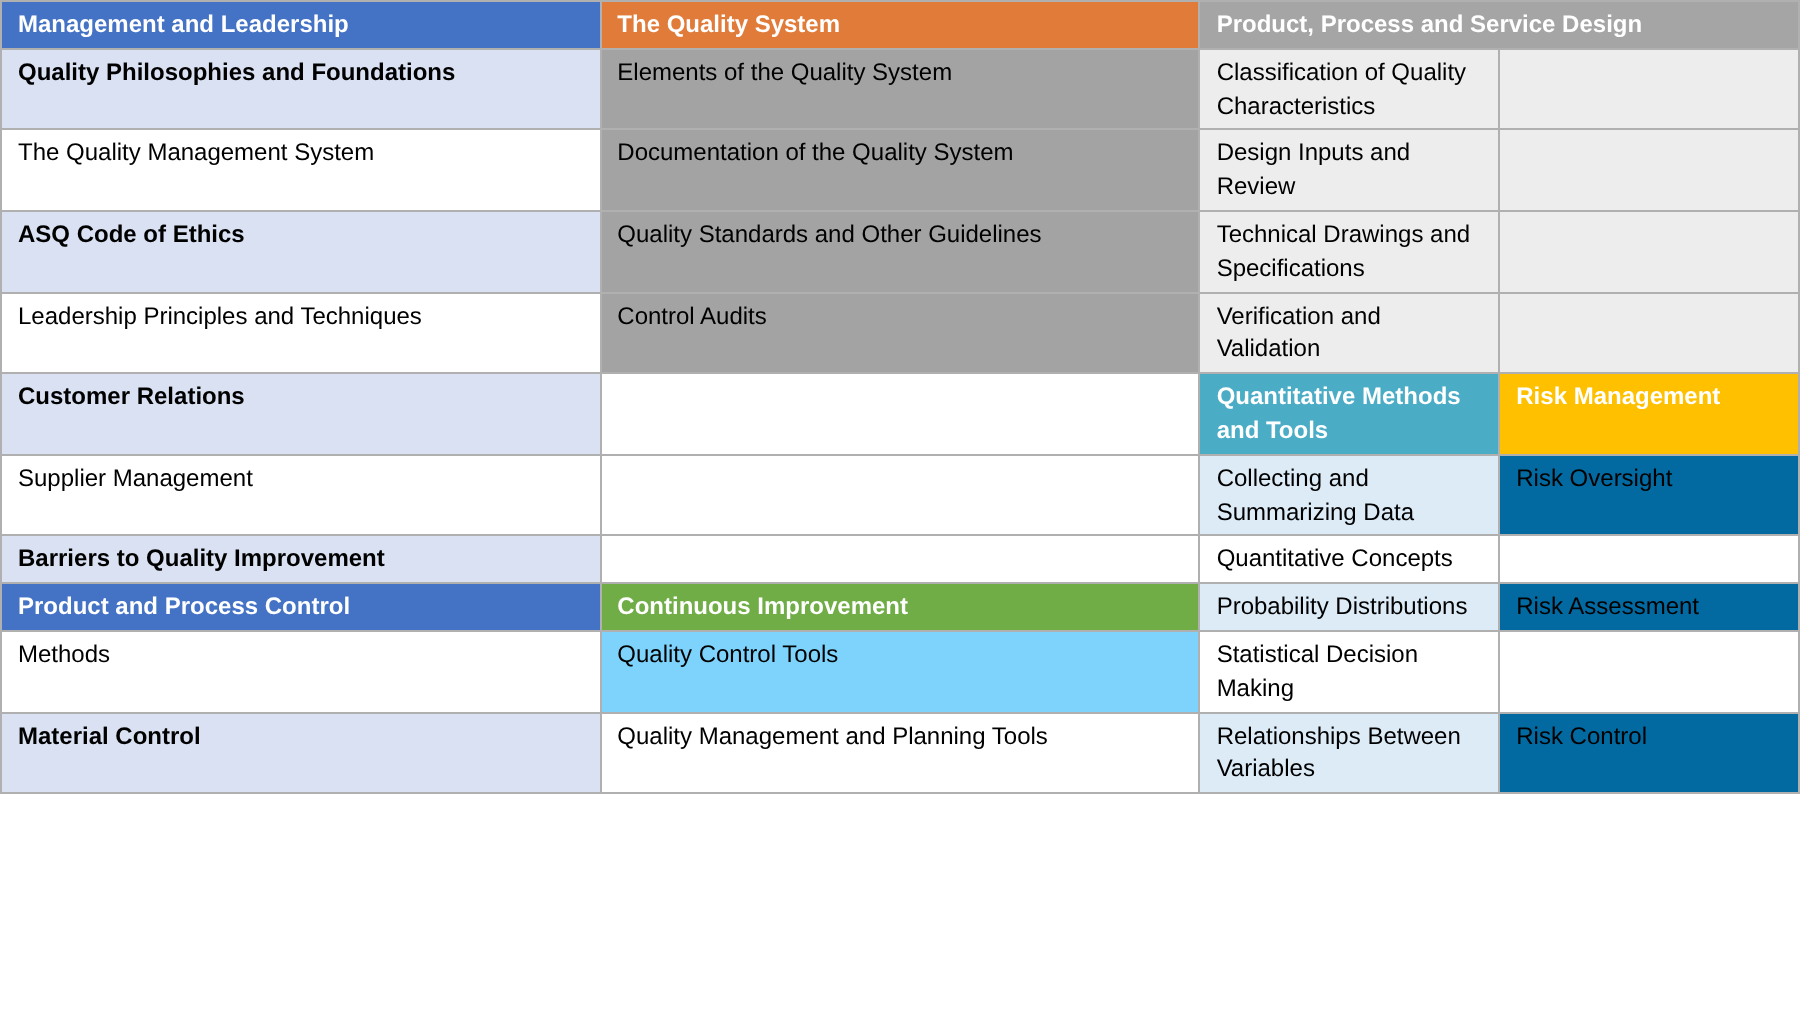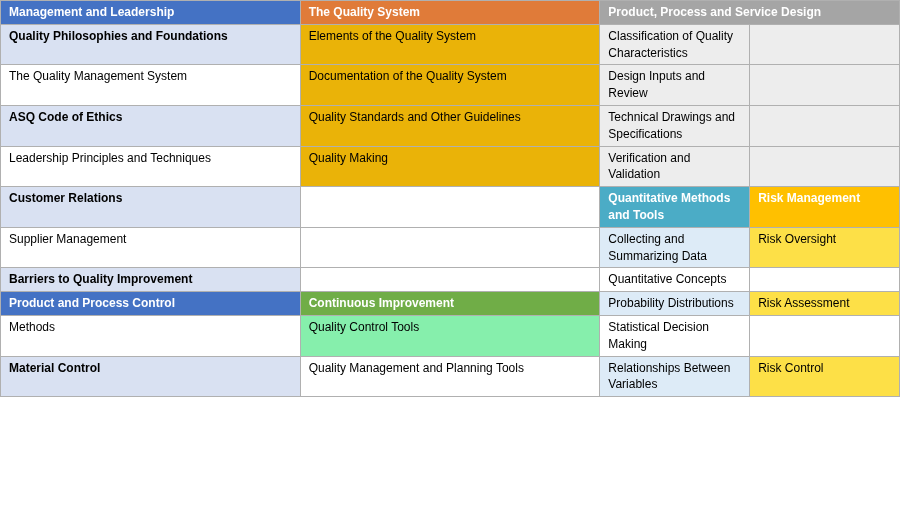--- a/index.html
+++ b/index.html
@@ -15,25 +15,25 @@
     
     .bg-blue-header { background-color: #4472C4; color: #fff; }
     .bg-orange-header { background-color: #E07B39; color: #fff; }
     .bg-gray-header { background-color: #A5A5A5; color: #fff; }
     .bg-green-header { background-color: #70AD47; color: #fff; }
     .bg-teal-header { background-color: #4BACC6; color: #fff; }
     .bg-yellow-header { background-color: #FFC000; color: #fff; }
 
     
     .bg-blue-light { background-color: #D9E1F2; font-weight: bold; }
-    .bg-orange-light { background-color: #eab308; }
+    .bg-orange-light { background-color: #a3a3a3; }
     .bg-gray-light { background-color: #EDEDED; }
-    .bg-green-light { background-color: #86efac; }
+    .bg-green-light { background-color: #7dd3fc; }
     .bg-teal-light { background-color: #DDEBF7; }
-    .bg-yellow-light { background-color: #fde047; }
+    .bg-yellow-light { background-color: #0369a1; }
     .bg-white { background-color: #fff; }
 
     .full-table {
       width: 900px;
       border-collapse: collapse;
       table-layout: fixed;
     }
     .full-table td {
       border: 1px solid #b0b0b0;
       padding: 3px 8px;
@@ -73,21 +73,21 @@
 
   <tr>
     <td class="bg-blue-light">ASQ Code of Ethics</td>
     <td class="bg-orange-light">Quality Standards and Other Guidelines</td>
     <td class="bg-gray-light">Technical Drawings and Specifications</td>
     <td class="bg-gray-light"></td>
   </tr>
 
   <tr>
     <td class="bg-white">Leadership Principles and Techniques</td>
-    <td class="bg-orange-light">Quality Making</td>
+    <td class="bg-orange-light">Control Audits</td>
     <td class="bg-gray-light">Verification and Validation</td>
     <td class="bg-gray-light"></td>
   </tr>
 
 
 
   <tr>
     <td class="bg-blue-light">Customer Relations</td>
     <td class="bg-white"></td>
     <td class="header-cell bg-teal-header">Quantitative Methods and Tools</td>

